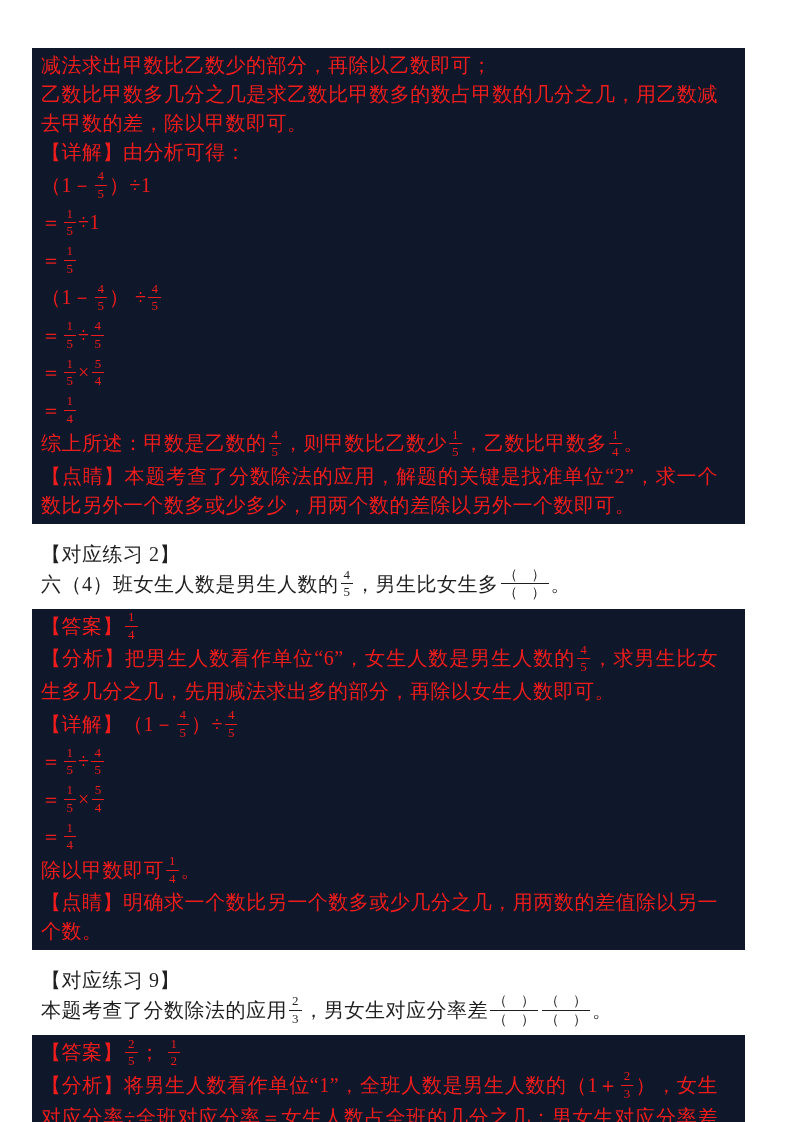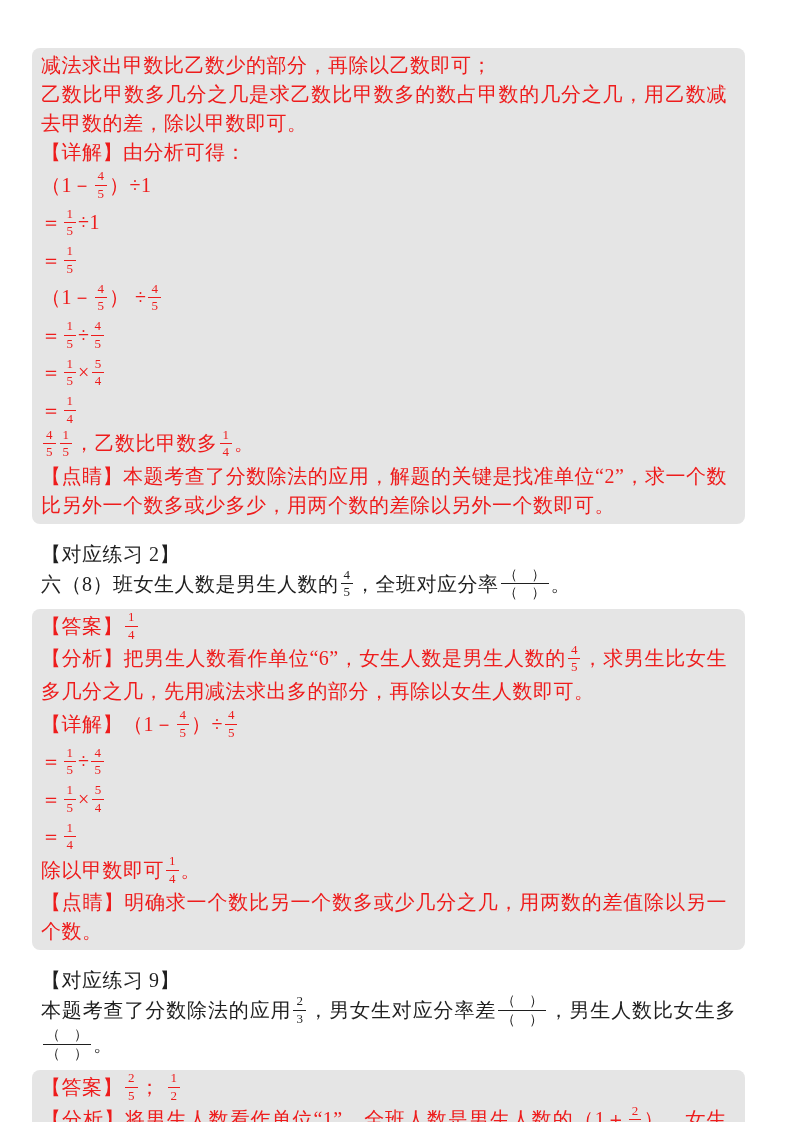--- a/index.html
+++ b/index.html
@@ -19,24 +19,23 @@
     position: absolute;
     left: 32px;
     top: 48px;
     width: 713px;
   }
   .block {
     box-sizing: border-box;
     width: 100%;
   }
   .block.blue {
-    background: #e5e5e5;
+    background: #0f172a;
     color: #ee1c1c;
-    padding: 3px 18px 4px 9px;
-    border-radius: 8px;
+    padding: 3px 27px 4px 9px;
   }
   .block.white {
     background: #ffffff;
     color: #1f1f1f;
     padding: 16px 9px 6px 9px;
   }
   .ln {
     font-size: 20px;
     line-height: 29px;
     text-align: justify;
@@ -80,39 +79,39 @@
         <div class="ln"><span>减法求出甲数比乙数少的部分，再除以乙数即可；</span></div>
         <div class="ln"><span>乙数比甲数多几分之几是求乙数比甲数多的数占甲数的几分之几，用乙数减去甲数的差，除以甲数即可。</span></div>
         <div class="ln"><span>【详解】由分析可得：</span></div>
         <div class="ln math"><span>（1－</span><span class="fr"><span class="n">4</span><span class="d">5</span></span><span>）÷1</span></div>
         <div class="ln math"><span>＝</span><span class="fr"><span class="n">1</span><span class="d">5</span></span><span>÷1</span></div>
         <div class="ln math"><span>＝</span><span class="fr"><span class="n">1</span><span class="d">5</span></span></div>
         <div class="ln math"><span>（1－</span><span class="fr"><span class="n">4</span><span class="d">5</span></span><span>） ÷</span><span class="fr"><span class="n">4</span><span class="d">5</span></span></div>
         <div class="ln math"><span>＝</span><span class="fr"><span class="n">1</span><span class="d">5</span></span><span>÷</span><span class="fr"><span class="n">4</span><span class="d">5</span></span></div>
         <div class="ln math"><span>＝</span><span class="fr"><span class="n">1</span><span class="d">5</span></span><span>×</span><span class="fr"><span class="n">5</span><span class="d">4</span></span></div>
         <div class="ln math"><span>＝</span><span class="fr"><span class="n">1</span><span class="d">4</span></span></div>
-        <div class="ln"><span class="fr"><span class="n">4</span><span class="d">5</span></span><span class="fr"><span class="n">1</span><span class="d">5</span></span><span>，乙数比甲数多</span><span class="fr"><span class="n">1</span><span class="d">4</span></span><span>。</span></div>
+        <div class="ln"><span>综上所述：甲数是乙数的</span><span class="fr"><span class="n">4</span><span class="d">5</span></span><span>，则甲数比乙数少</span><span class="fr"><span class="n">1</span><span class="d">5</span></span><span>，乙数比甲数多</span><span class="fr"><span class="n">1</span><span class="d">4</span></span><span>。</span></div>
         <div class="ln"><span>【点睛】本题考查了分数除法的应用，解题的关键是找准单位“2”，求一个数比另外一个数多或少多少，用两个数的差除以另外一个数即可。</span></div>
       </section>
     <section class="block white">
         <div class="ln"><span>【对应练习 2】</span></div>
-        <div class="ln"><span>六（8）班女生人数是男生人数的</span><span class="fr"><span class="n">4</span><span class="d">5</span></span><span>，全班对应分率</span><span class="fr blank"><span class="n">（　）</span><span class="d">（　）</span></span><span>。</span></div>
+        <div class="ln"><span>六（4）班女生人数是男生人数的</span><span class="fr"><span class="n">4</span><span class="d">5</span></span><span>，男生比女生多</span><span class="fr blank"><span class="n">（　）</span><span class="d">（　）</span></span><span>。</span></div>
       </section>
     <section class="block blue">
         <div class="ln"><span>【答案】</span><span class="fr"><span class="n">1</span><span class="d">4</span></span></div>
         <div class="ln"><span>【分析】把男生人数看作单位“6”，女生人数是男生人数的</span><span class="fr"><span class="n">4</span><span class="d">5</span></span><span>，求男生比女生多几分之几，先用减法求出多的部分，再除以女生人数即可。</span></div>
         <div class="ln math"><span>【详解】（1－</span><span class="fr"><span class="n">4</span><span class="d">5</span></span><span>）÷</span><span class="fr"><span class="n">4</span><span class="d">5</span></span></div>
         <div class="ln math"><span>＝</span><span class="fr"><span class="n">1</span><span class="d">5</span></span><span>÷</span><span class="fr"><span class="n">4</span><span class="d">5</span></span></div>
         <div class="ln math"><span>＝</span><span class="fr"><span class="n">1</span><span class="d">5</span></span><span>×</span><span class="fr"><span class="n">5</span><span class="d">4</span></span></div>
         <div class="ln math"><span>＝</span><span class="fr"><span class="n">1</span><span class="d">4</span></span></div>
         <div class="ln"><span>除以甲数即可</span><span class="fr"><span class="n">1</span><span class="d">4</span></span><span>。</span></div>
         <div class="ln"><span>【点睛】明确求一个数比另一个数多或少几分之几，用两数的差值除以另一个数。</span></div>
       </section>
     <section class="block white">
         <div class="ln"><span>【对应练习 9】</span></div>
-        <div class="ln"><span>本题考查了分数除法的应用</span><span class="fr"><span class="n">2</span><span class="d">3</span></span><span>，男女生对应分率差</span><span class="fr blank"><span class="n">（　）</span><span class="d">（　）</span></span><span>，男生人数比女生多</span><span class="fr blank"><span class="n">（　）</span><span class="d">（　）</span></span><span>。</span></div>
+        <div class="ln"><span>本题考查了分数除法的应用</span><span class="fr"><span class="n">2</span><span class="d">3</span></span><span>，男女生对应分率差</span><span class="fr blank"><span class="n">（　）</span><span class="d">（　）</span></span><span class="fr blank"><span class="n">（　）</span><span class="d">（　）</span></span><span>。</span></div>
       </section>
     <section class="block blue">
         <div class="ln"><span>【答案】</span><span class="fr"><span class="n">2</span><span class="d">5</span></span><span>； </span><span class="fr"><span class="n">1</span><span class="d">2</span></span></div>
         <div class="ln"><span>【分析】将男生人数看作单位“1”，全班人数是男生人数的（1＋</span><span class="fr"><span class="n">2</span><span class="d">3</span></span><span>），女生对应分率÷全班对应分率＝女生人数占全班的几分之几；男女生对应分率差÷女生对应分率＝男生人数比女生多几分之几，据此列式计算。</span></div>
       </section>
   </div>
 </div>
 
 </body></html>

